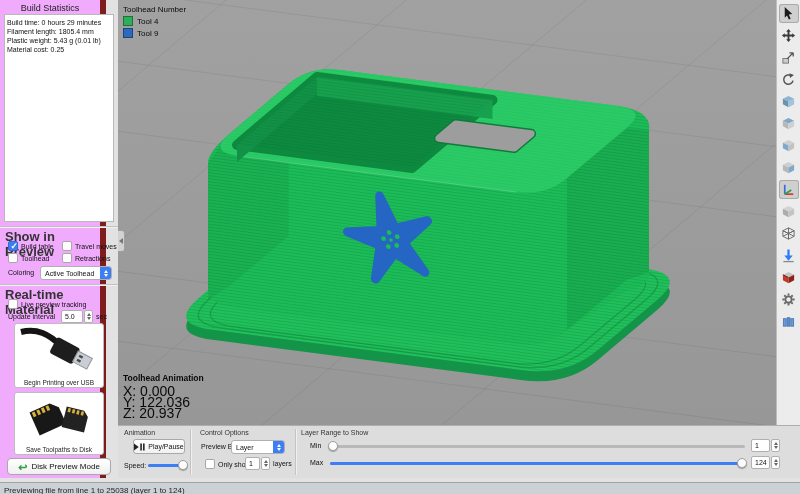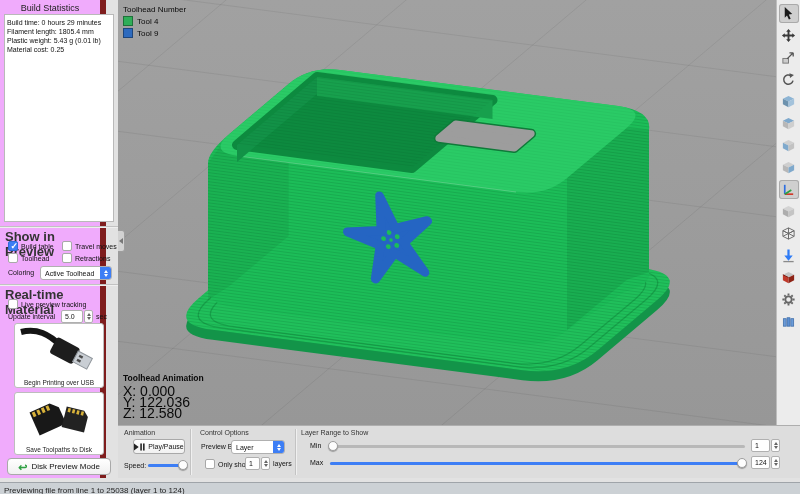--- a/index.html
+++ b/index.html
@@ -240,21 +240,21 @@
         <span class="sw" style="background:#2d6abe"></span>
         <span>Tool 9</span>
       </div>
     </div>
 
 
     <div class="thpos">
       <div class="t">Toolhead Animation</div>
       <div class="c">X: 0.000</div>
       <div class="c">Y: 122.036</div>
-      <div class="c">Z: 12.580</div>
+      <div class="c">Z: 20.937</div>
     </div>
 
     <div class="collapse-handle">
         <i></i>
       </div>
   </div>
 
   <div class="rtoolbar">
     <div class="tool selected">
       <svg width="15" height="15" viewBox="0 0 16 16">

